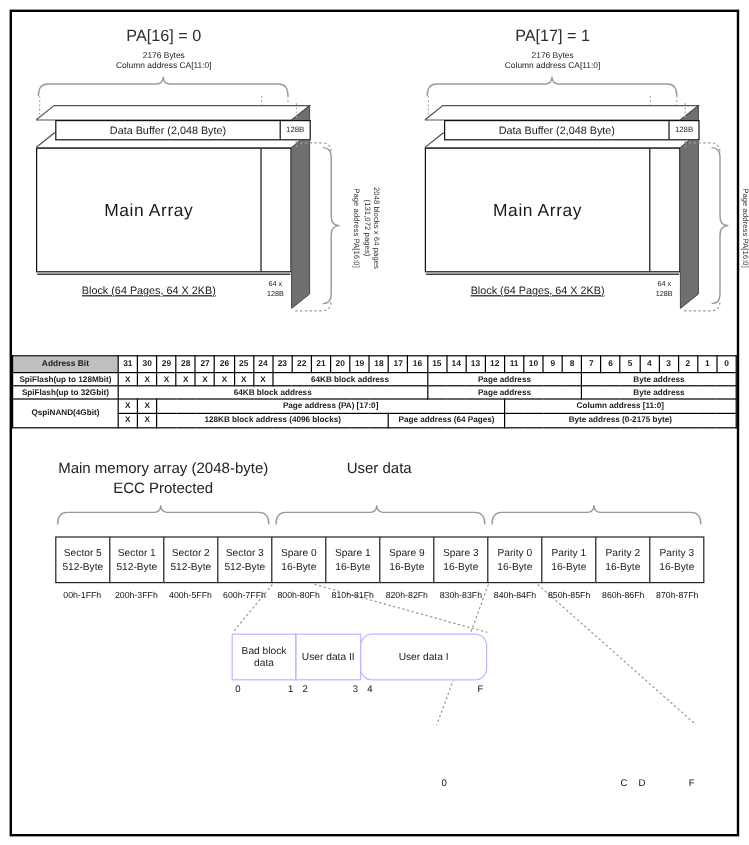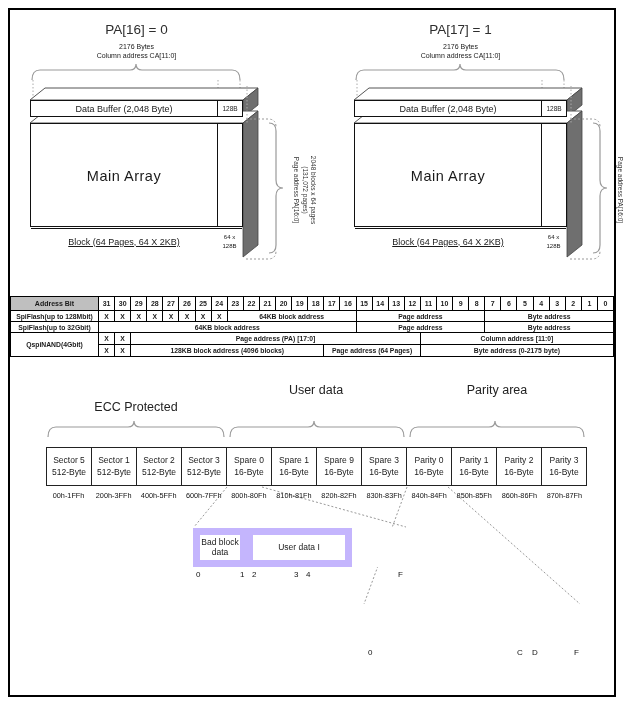--- a/index.html
+++ b/index.html
@@ -9,21 +9,21 @@
   #frame { position:absolute; left:8px; top:8px; width:608px; height:689px; border:2px solid #000; }
 
   
   .diagram { position:absolute; top:14px; width:290px; height:262px; }
   #diagram-0 { left:30px; } #diagram-1 { left:314px;margin-left:40px; }
   .diagram svg.dsvg { position:absolute; left:0; top:0; }
   .dia-title { position:absolute; left:0; top:8px; width:213px; text-align:center;
                font-size:13.5px; color:#2e2e2e; }
   .dia-bytes1 { position:absolute; left:0; top:29px; width:213px; text-align:center; font-size:7px; }
   .dia-bytes2 { position:absolute; left:0; top:38px; width:213px; text-align:center; font-size:7px; }
-  .buf-front { position:absolute; left:0; top:86px; width:213px; height:17px;
+  .buf-front { position:absolute; left:16px; top:86px; width:213px; height:17px;
                border:1.5px solid #111; background:#fff; display:flex; }
   .buf-label { width:186px; display:flex; align-items:center; justify-content:center; font-size:9px; }
   .buf-unit  { flex:1; border-left:1.5px solid #111; display:flex; align-items:center;
                justify-content:center; font-size:6.5px; }
   .main-front { position:absolute; left:0; top:109px; width:213px; height:104px;
                 border:1.5px solid #111; background:#fff; }
   .main-label { position:absolute; left:0; top:0; width:186px; height:104px; display:flex;
                 align-items:center; justify-content:center; font-size:14.5px; letter-spacing:.5px; }
   .main-vline { position:absolute; left:186px; top:0; bottom:0; width:0; border-left:1.2px solid #111; }
   .main-hline { position:absolute; left:0; right:0; top:104px; height:0; border-top:1.2px solid #111; }
@@ -53,21 +53,21 @@
   .mem-cell { flex:1; border:1px solid #222; margin-left:-1px; background:#fff; display:flex;
               flex-direction:column; align-items:center; justify-content:center;
               font-size:8.5px; line-height:1.35; }
   .mem-cell:first-child { margin-left:0; }
   #mem-ranges { position:absolute; left:46px; top:491px; width:541px; display:flex;align-items:flex-end; }
   .mem-range { flex:1; text-align:center; font-size:7.3px; color:#111; }
 
   .detail-box { position:absolute; display:flex; background:#fff; }
   #spare-box { left:193px; top:528px; width:215px; height:39px; }
   #parity-box { left:363px; top:605px; width:219px; height:38px; }
-  .d-cell { border:7px solid #c4b5fd; margin-left:-1px; display:flex; align-items:center;
+  .d-cell { border:1px solid #c4b5fd; margin-left:-1px; display:flex; align-items:center;
             justify-content:center; text-align:center; font-size:8.5px; line-height:1.15; padding:1px; }
   .d-cell:first-child { margin-left:0; }
   .tick { position:absolute; font-size:8px; color:#111; }
 
   svg.overlay { position:absolute; left:0; top:0; pointer-events:none; }
   .brace { fill:none; stroke:var(--soft); stroke-width:1.2; }
   .dash  { fill:none; stroke:#999; stroke-dasharray:2,2; stroke-width:1; }
   .dot   { fill:none; stroke:#aaa; stroke-dasharray:1.5,2; stroke-width:1; }
   .face  { fill:#fff; stroke:#555; stroke-width:1; }
   .sideface { stroke:#444; stroke-width:.8; fill:var(--side-fill); }
@@ -220,23 +220,23 @@
     <tr class="r12">
       <td>X</td>
       <td>X</td>
       <td colspan="12">128KB block address (4096 blocks)</td>
       <td colspan="6">Page address (64 Pages)</td>
       <td colspan="12">Byte address (0-2175 byte)</td>
     </tr>
   </tbody>
     </table>
 
+  <div class="grp-label" style="left:26px;top:383px;width:220px;">Main memory array (2048-byte)</div>
   <div class="grp-label" style="left:26px;top:400px;width:220px;">ECC Protected</div>
   <div class="grp-label" style="left:246px;top:383px;width:140px;">User data</div>
-  <div class="grp-label" style="left:427px;top:383px;width:140px;">Parity area</div>
 
   <svg class="overlay" width="624" height="704">
     <path class="brace" d="M48,437 Q48,427 56,427 L128,427 Q134,427 134,421 Q134,427 140,427 L216,427 Q224,427 224,437"></path>
     <path class="brace" d="M230,437 Q230,427 238,427 L308,427 Q314,427 314,421 Q314,427 320,427 L396,427 Q404,427 404,437"></path>
     <path class="brace" d="M410,437 Q410,427 418,427 L489,427 Q495,427 495,421 Q495,427 501,427 L576,427 Q584,427 584,437"></path>
     <path class="dash" d="M227,487 L194,527"></path>
     <path class="dash" d="M262,487 L406,527"></path>
     <path class="dash" d="M407,487 L364,604"></path>
     <path class="dash" d="M448,487 L580,604"></path>
   </svg>
@@ -327,21 +327,22 @@
       <div class="mem-range">850h-85Fh</div>
 
       <div class="mem-range">860h-86Fh</div>
 
       <div class="mem-range">870h-87Fh</div>
 
   </div>
 
   <div class="detail-box" id="spare-box">
     <div class="d-cell" style="width:54px;">Bad block data</div>
-    <div class="d-cell" style="width:106px;">User data I</div>
+    <div class="d-cell" style="width:55px;">User data II</div>
+    <div class="d-cell" style="width:106px;border-radius:10px;">User data I</div>
   </div>
   <span class="tick" style="left:196px;top:570px;">0</span>
   <span class="tick" style="left:240px;top:570px;">1</span>
   <span class="tick" style="left:252px;top:570px;">2</span>
   <span class="tick" style="left:294px;top:570px;">3</span>
   <span class="tick" style="left:306px;top:570px;">4</span>
   <span class="tick" style="left:398px;top:570px;">F</span>
 
   <span class="tick" style="left:368px;top:648px;">0</span>
   <span class="tick" style="left:517px;top:648px;">C</span>

